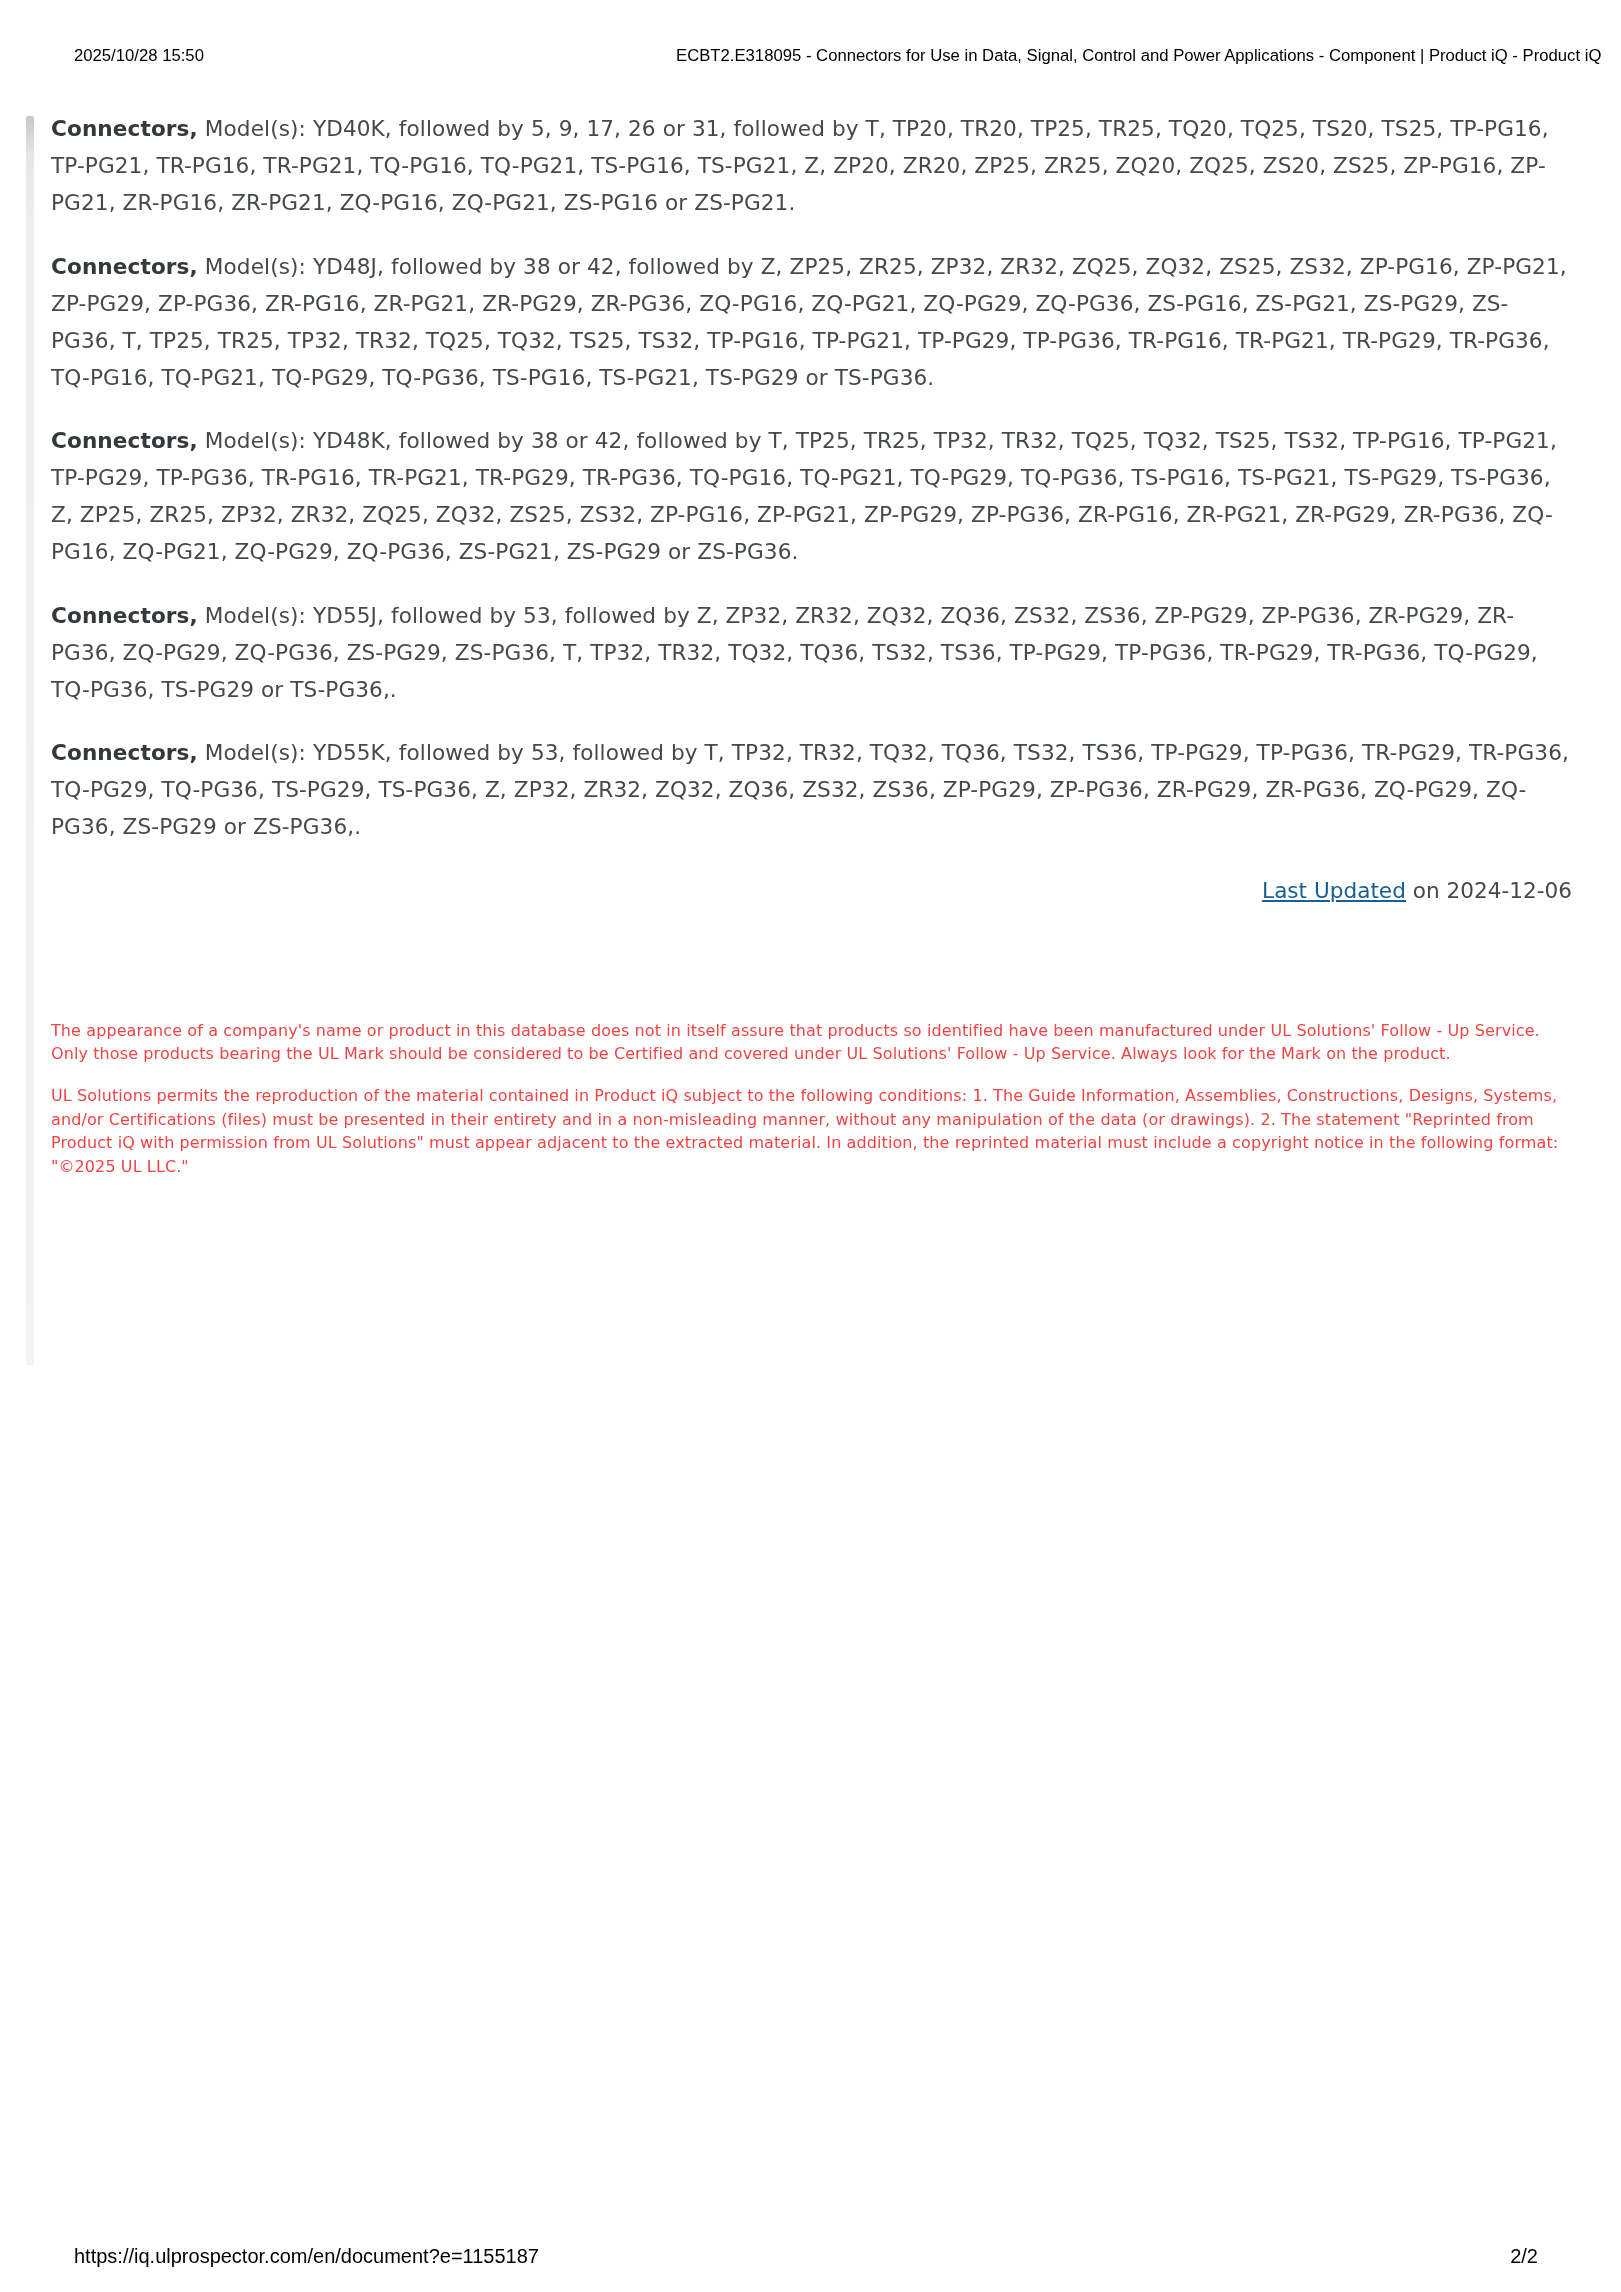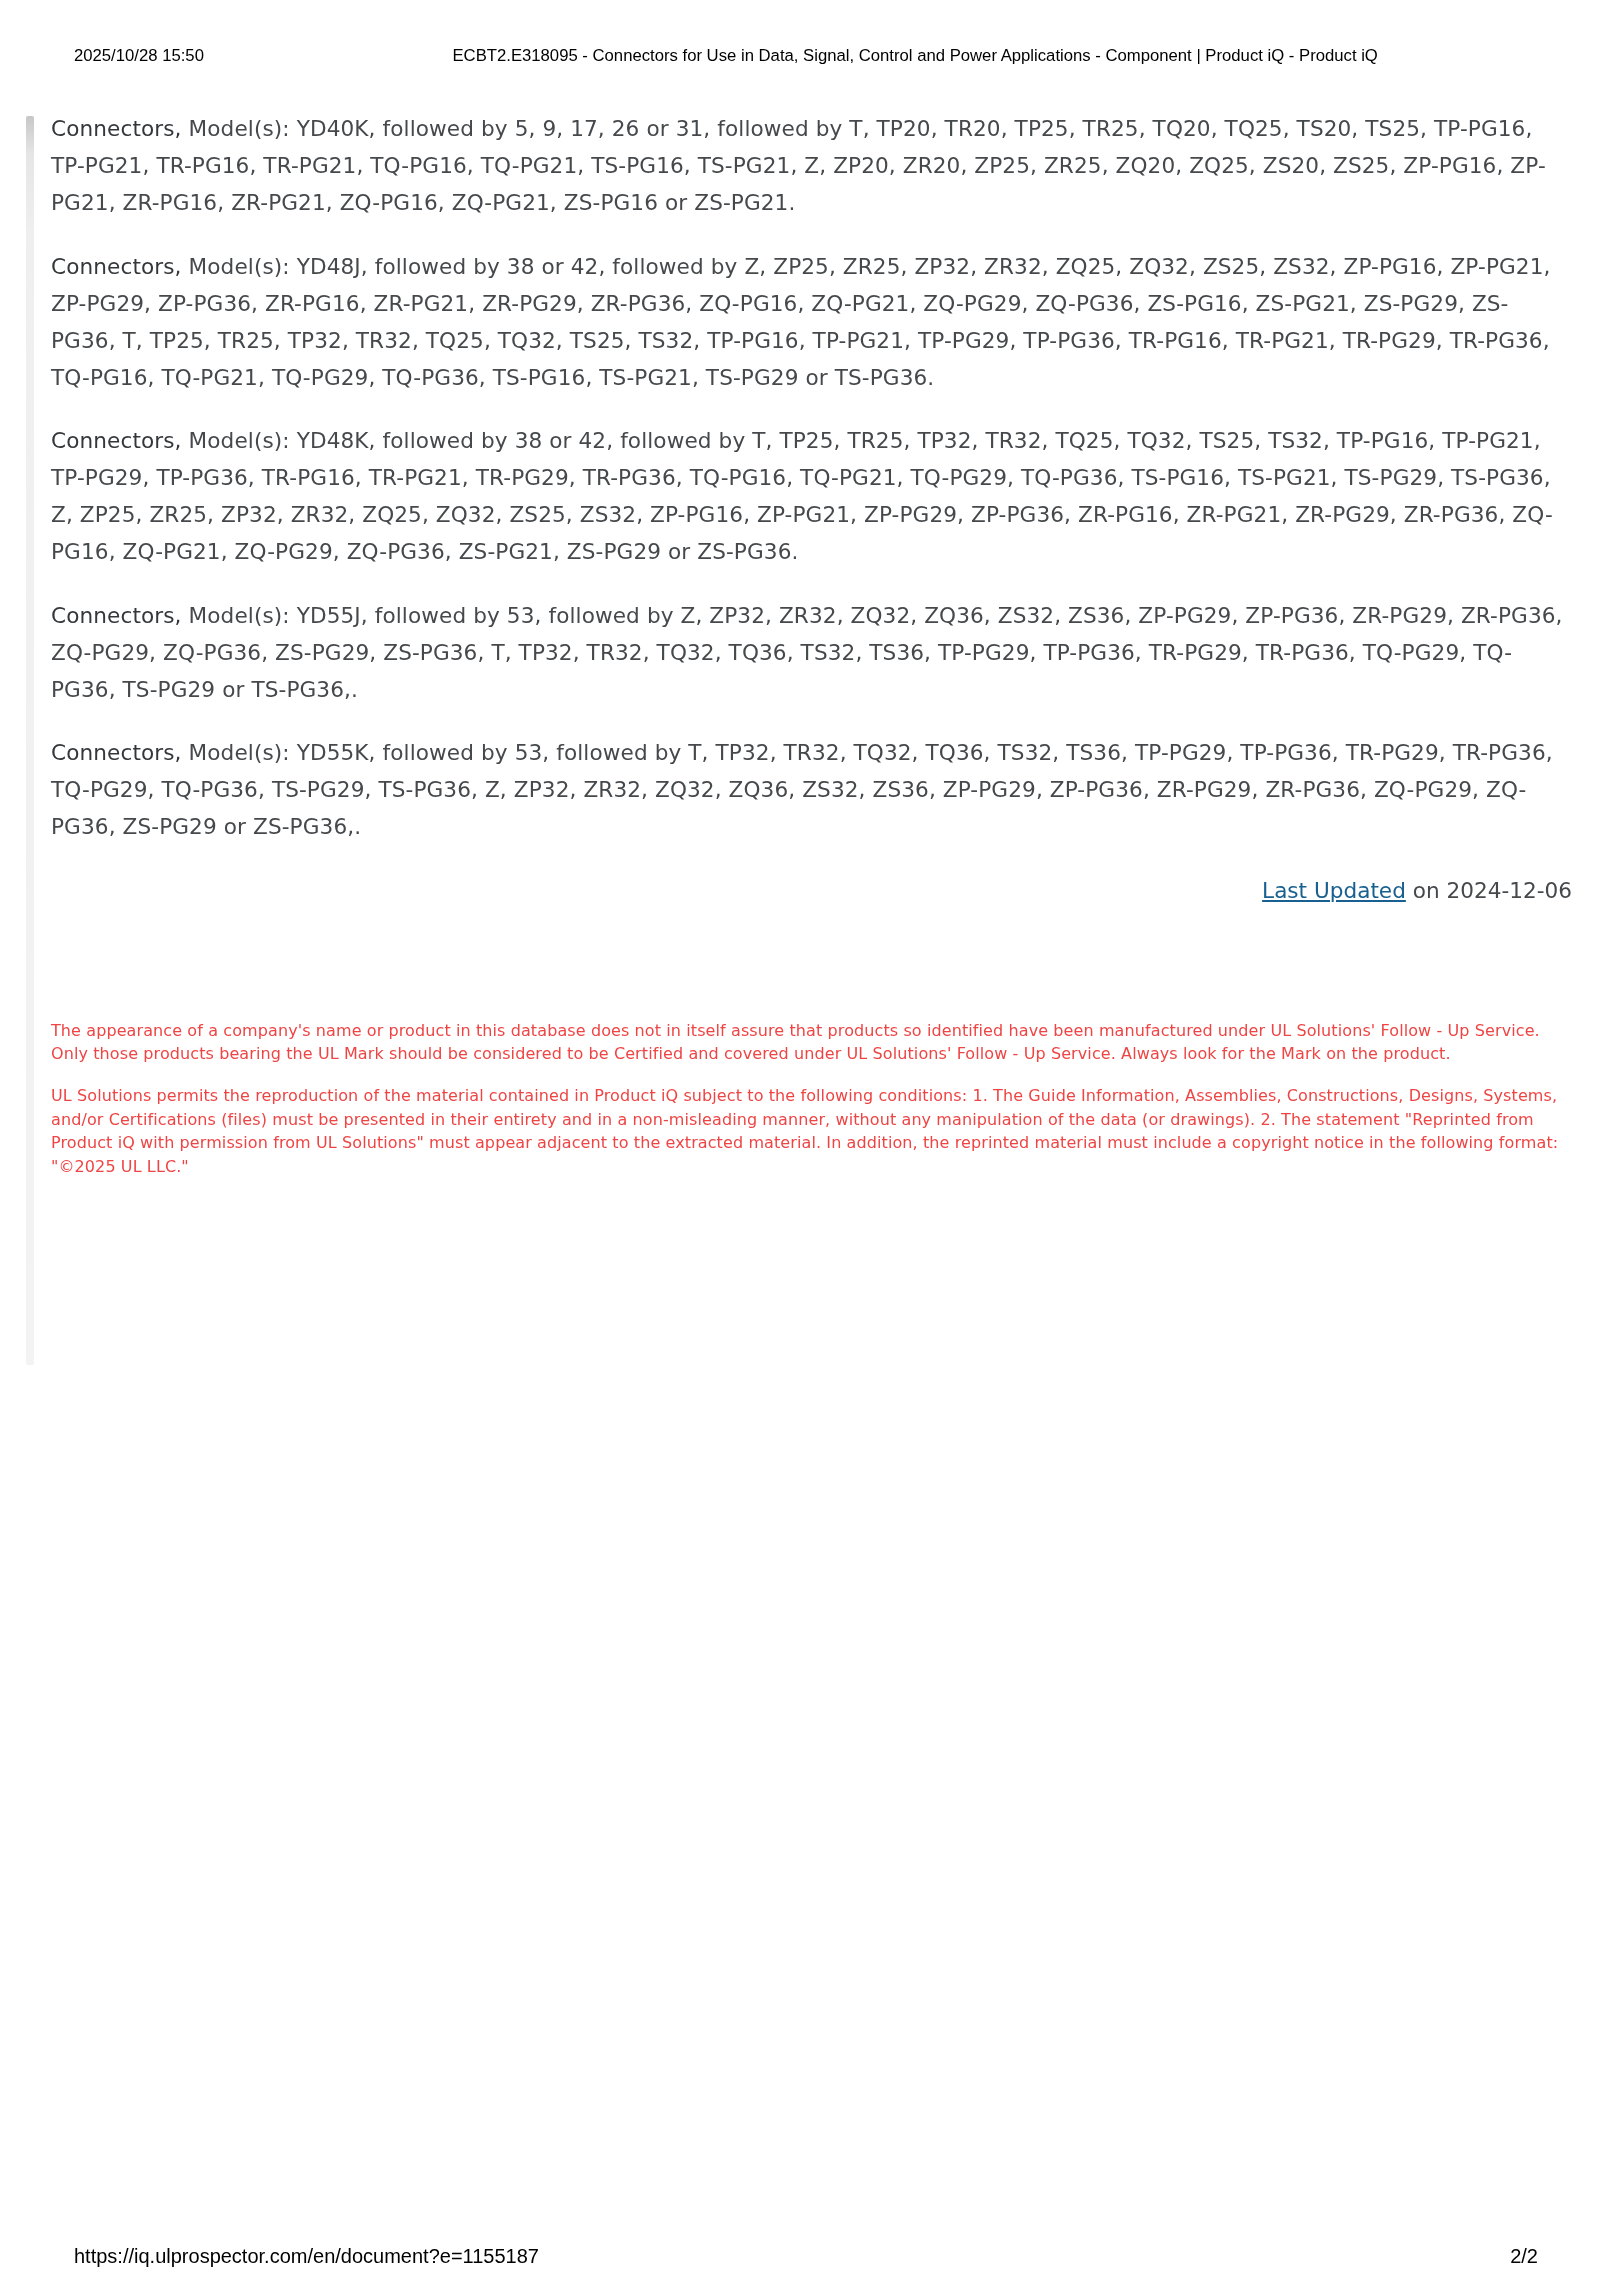--- a/index.html
+++ b/index.html
@@ -10,42 +10,42 @@
     font-family:"Liberation Sans", sans-serif;
     -webkit-font-smoothing:antialiased;
   }
   
   .print-header {
     position:absolute; top:46px; left:0; right:0;
     display:flex; align-items:baseline;
     font-size:16.7px; color:#000;
   }
   .ph-date { margin-left:74px; white-space:nowrap; }
-  .ph-title { flex:1; text-align:center; padding-left:25px; padding-right:19.6px; }
+  .ph-title { flex:1; text-align:right; padding-left:25px; padding-right:19.6px; }
   .print-footer {
     position:absolute; bottom:25.5px; left:74px; right:83px;
     display:flex; justify-content:space-between;
     font-size:20px; color:#000;
   }
   
   .edge-strip {
     position:absolute; top:116px; left:25.5px;
     width:8.8px; height:1249px;
     background:linear-gradient(to bottom, #c7c7c7 0px, #e6e6e6 39px, #efefef 118px, #f3f3f3 100%);
     border-radius:2px;
   }
   .content {
     position:absolute; top:110px; left:51px; width:1521px;
     font-family:"DejaVu Sans", "Liberation Sans", sans-serif;
   }
   .para {
     font-size:21.6px; line-height:37px; letter-spacing:0.1px;
     color:#46494c; margin:0 0 26.5px 0;
   }
-  .para b { font-weight:normal; color:#35383b; }
+  .para b { font-weight:bold; color:#35383b; }
   .para .model-name { }
   .last-updated {
     text-align:right; font-size:21.6px; line-height:37px;
     color:#46494c; margin-top:2px;
   }
   .last-updated a { color:#17608f; text-decoration:underline; cursor:pointer;margin-left:32px; }
   .disclaimer { margin-top:110px; }
   .disclaimer p {
     font-size:16px; line-height:23.5px; color:#ef4444;
     margin:0 0 18.6px 0; letter-spacing:0.1px;

